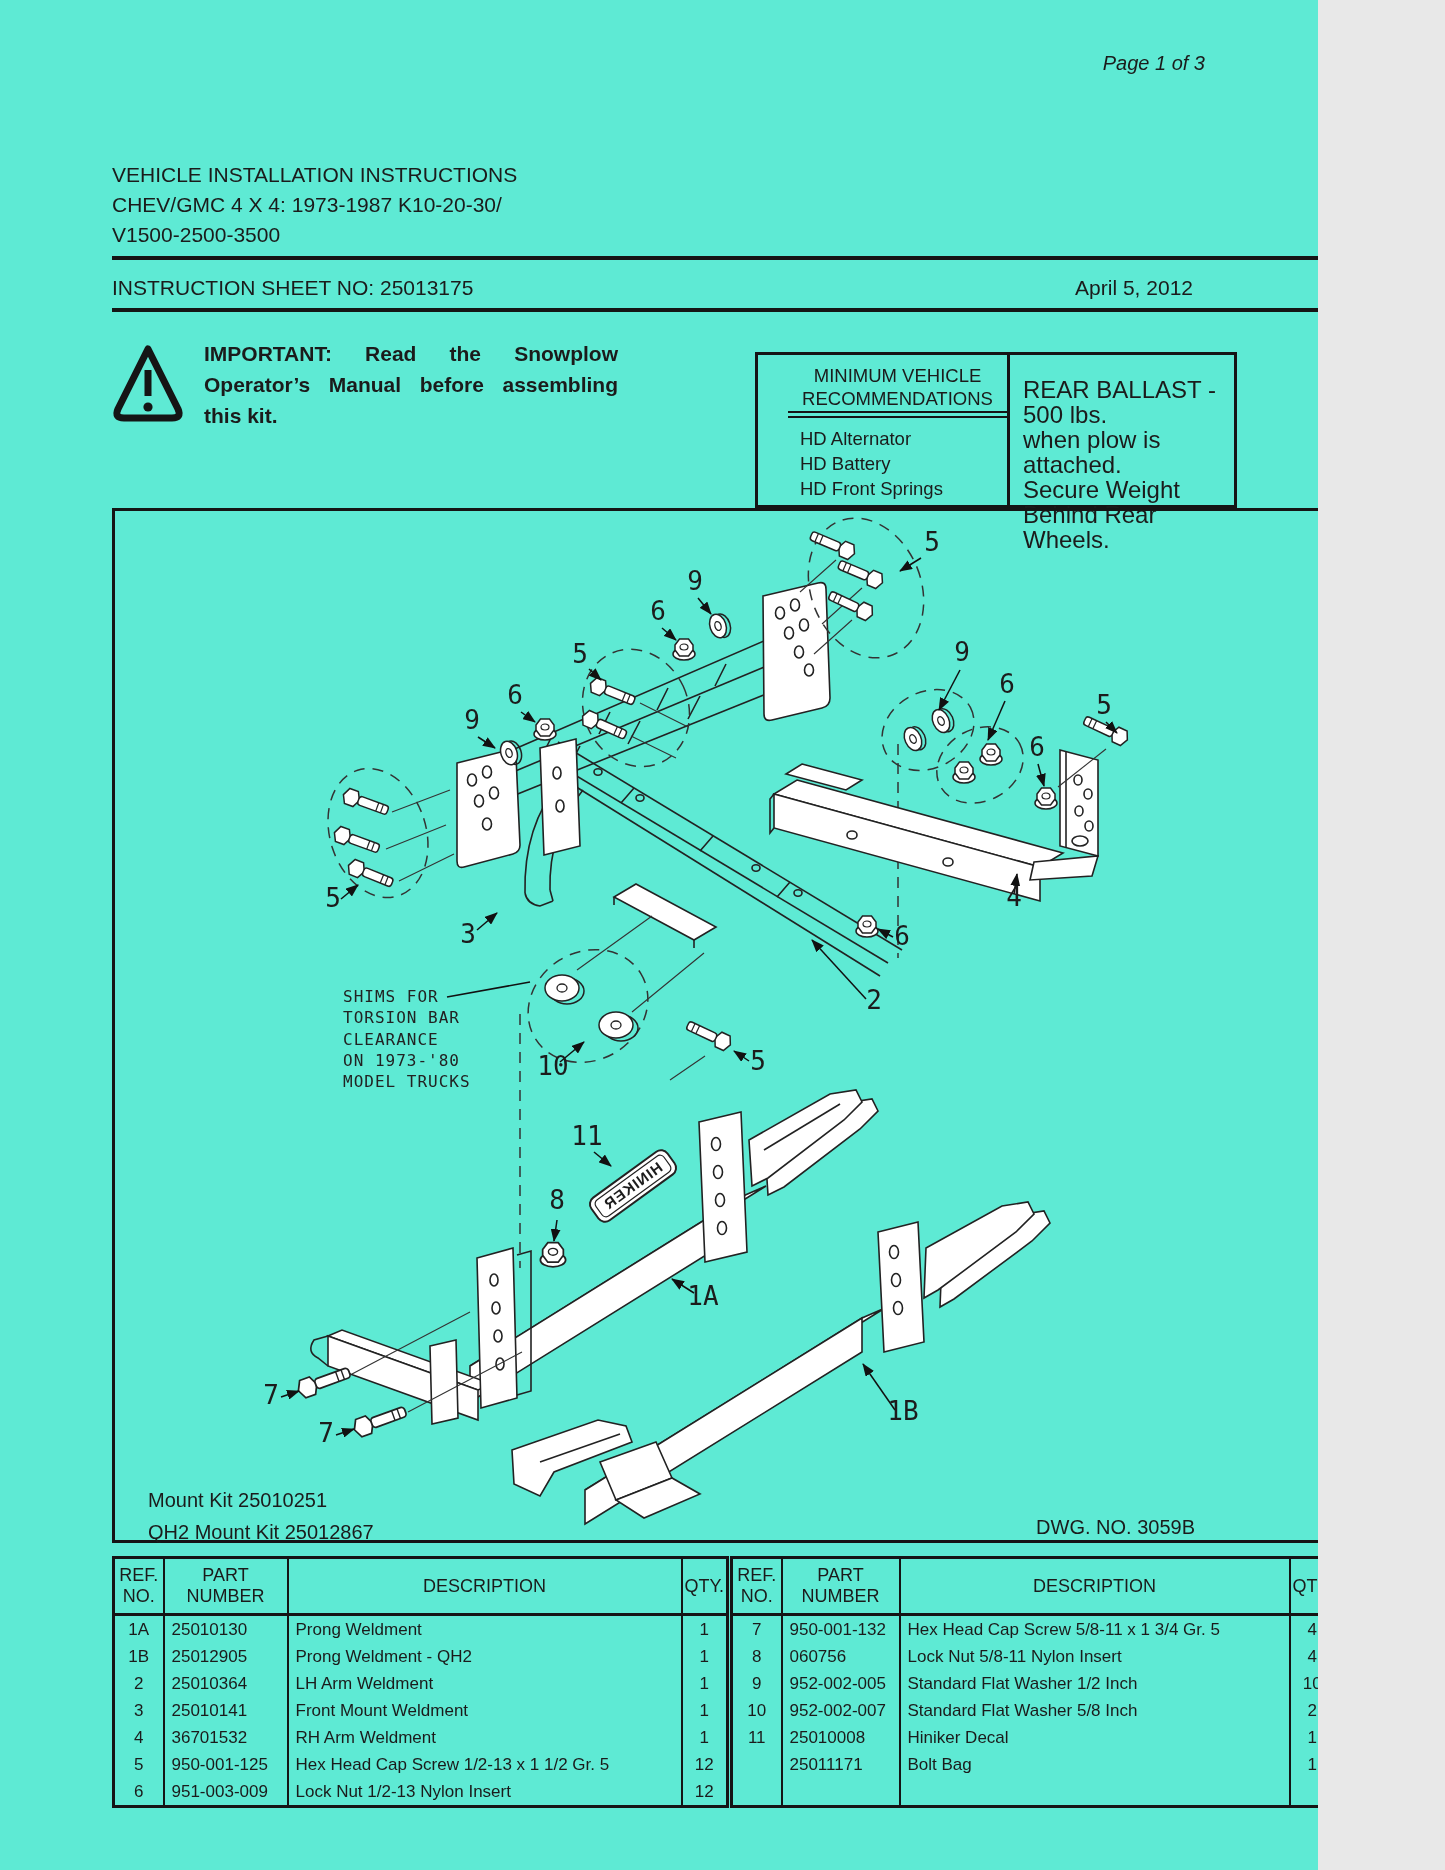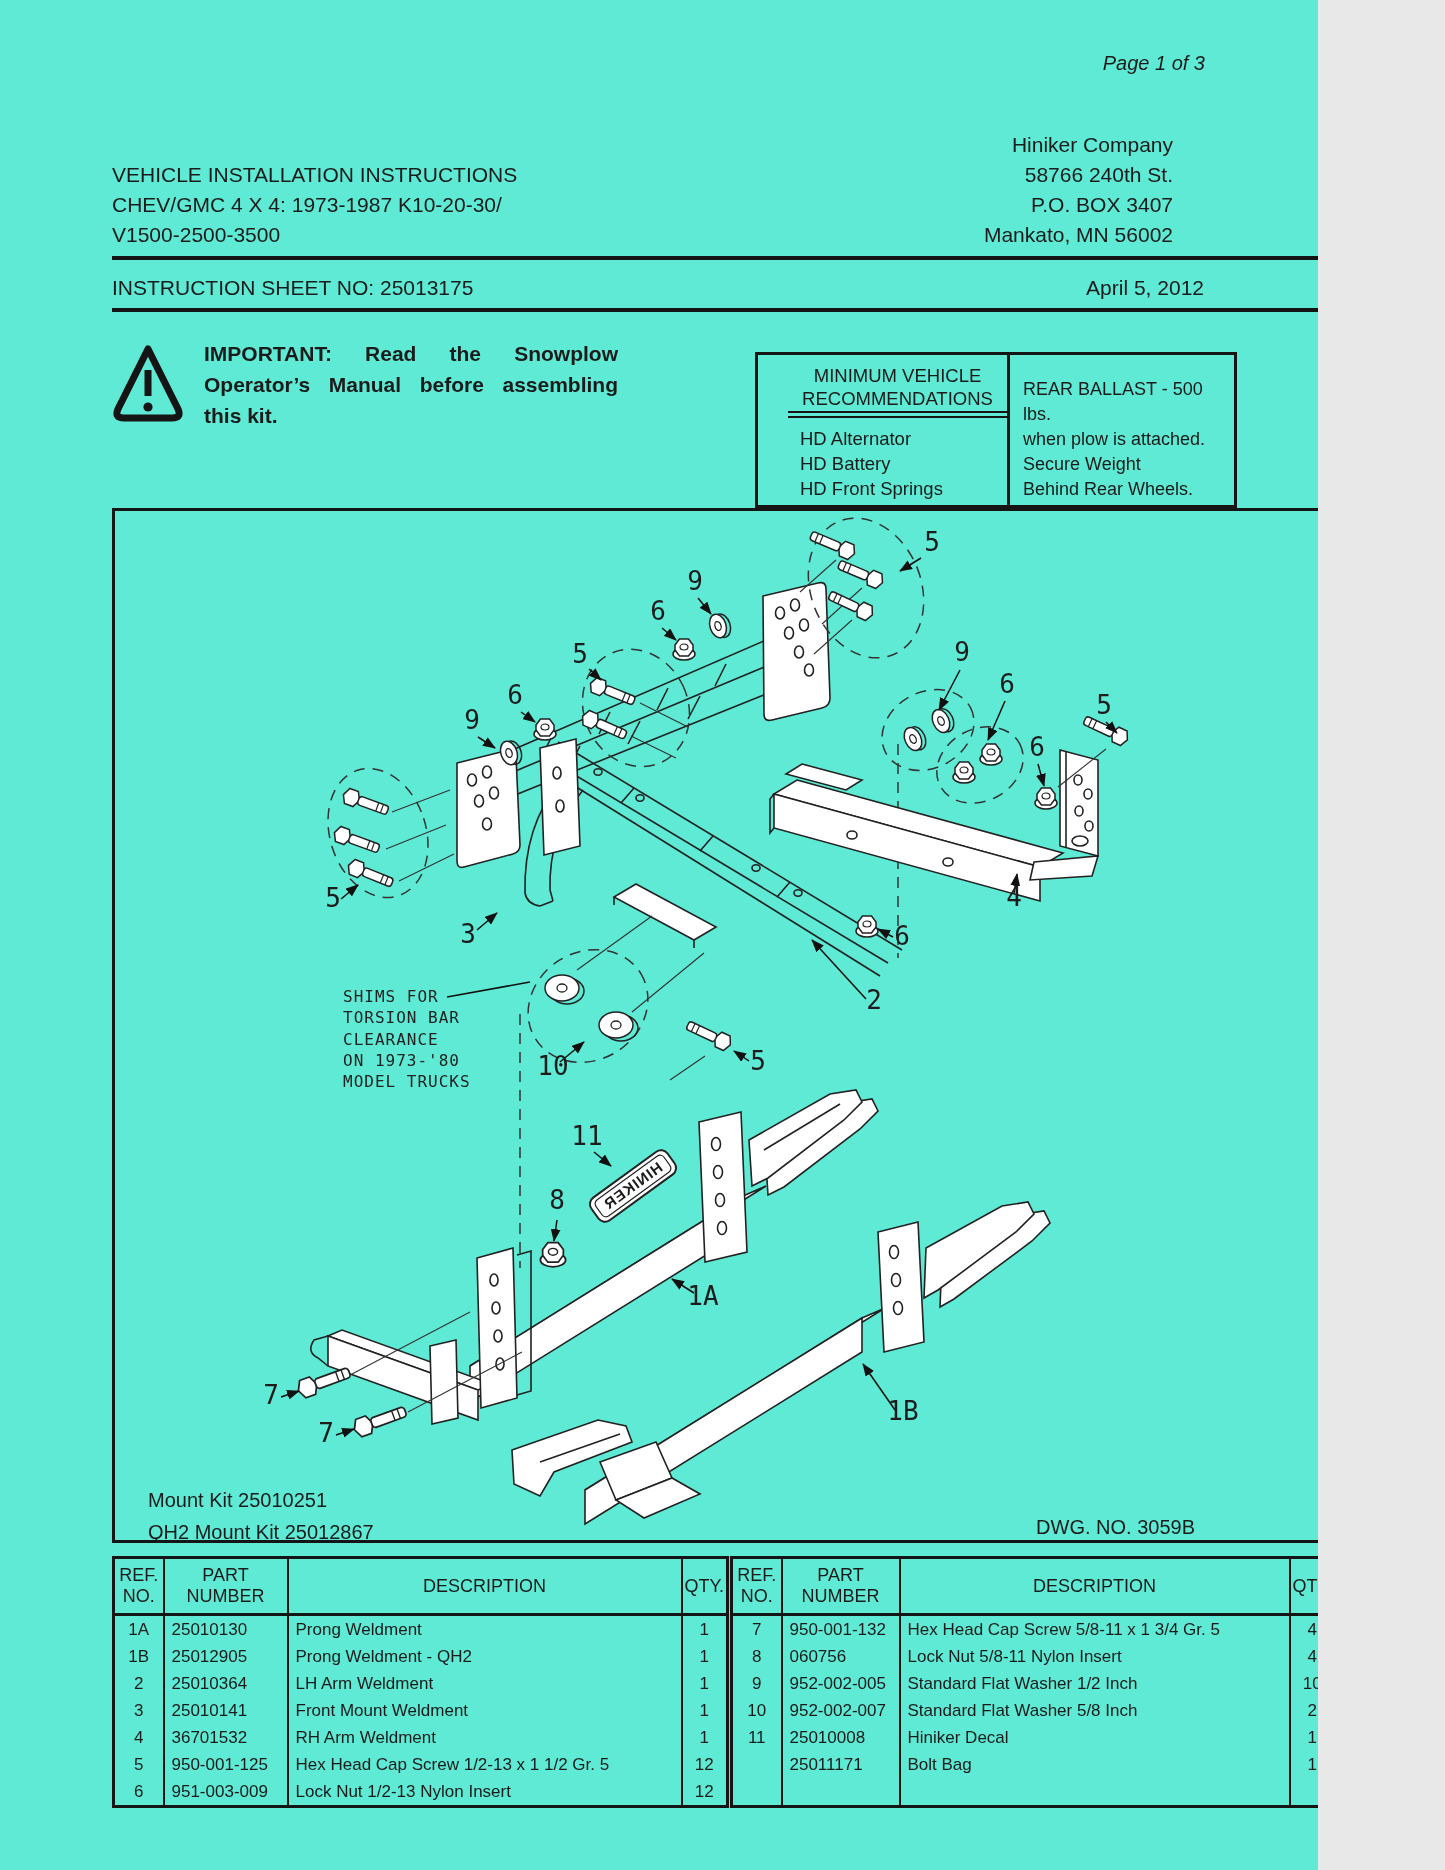--- a/index.html
+++ b/index.html
@@ -5,32 +5,32 @@
   html,body{margin:0;padding:0;background:#e8e8e8;}
   .page{position:relative;width:1318px;height:1870px;background:#5eead4;overflow:hidden;
         font-family:"Liberation Sans",sans-serif;color:#1b1b1b;}
   .abs{position:absolute;}
   
   .page-ind{top:52px;right:113px;font-size:20px;font-style:italic;}
   .title-block{left:112px;top:160px;font-size:21px;line-height:30px;}
   .company-block{top:130px;right:145px;font-size:21px;line-height:30px;text-align:right;}
   .rule{left:112px;width:1222px;height:4px;background:#151515;}
   .sheet-no{left:112px;top:276px;font-size:21px;}
-  .date{top:276px;right:114px;font-size:21px;text-align:center;}
+  .date{top:276px;right:125px;font-size:21px;text-align:center;}
   
   .warn{left:112px;top:340px;}
   .imp{left:204px;top:338px;width:414px;font-size:21px;font-weight:bold;line-height:31px;}
   .imp-line{text-align:justify;text-align-last:justify;}
   .imp-line.last{text-align-last:left;}
   
   .rec{left:755px;top:352px;width:482px;height:156px;border:3px solid #151515;box-sizing:border-box;display:flex;}
   .rec-left{width:252px;border-right:3px solid #151515;box-sizing:border-box;display:flex;flex-direction:column;padding-left:30px;}
   .rec-head{height:58px;border-bottom:2px solid #151515;text-align:center;font-size:18.5px;line-height:23px;padding-top:9px;box-sizing:border-box;}
   .rec-items{border-top:2px solid #151515;margin-top:3px;flex:1;padding:8px 0 0 12px;font-size:18.5px;line-height:25px;}
-  .rec-right{flex:1;padding:22px 0 16px 13px;font-size:18px;line-height:25px;}
+  .rec-right{flex:1;padding:22px 0 16px 13px;font-size:24px;line-height:25px;}
   
   .draw-box{left:112px;top:508px;width:1222px;height:1035px;border:3px solid #151515;box-sizing:border-box;}
   .draw-svg{position:absolute;left:0;top:0;}
   .shims-note{left:343px;top:986px;font-family:"DejaVu Sans Mono",monospace;font-size:16px;line-height:21.3px;letter-spacing:1px;color:#222;}
   .mount-kit{left:148px;top:1484px;font-size:20px;line-height:32px;}
   .dwg-no{top:1516px;right:123px;font-size:20px;}
   
   .dlabel{font-family:"DejaVu Sans Mono",monospace;font-size:26px;fill:#1c1c1c;text-anchor:middle;}
   .decaltext{font-family:"Liberation Sans",sans-serif;font-size:15px;font-weight:bold;fill:#1c1c1c;text-anchor:middle;letter-spacing:1px;}
   .ln{stroke:#222;stroke-width:1.6;fill:none;}
@@ -54,26 +54,20 @@
 <div class="page">
 
   <div class="abs page-ind">Page  1 of 3</div>
 
   <div class="abs title-block">
     <div>VEHICLE INSTALLATION INSTRUCTIONS</div>
     <div>CHEV/GMC 4 X 4: 1973-1987 K10-20-30/</div>
     <div>V1500-2500-3500</div>
   </div>
 
-  <div class="abs company-block">
-    <div>Hiniker Company</div>
-    <div>58766 240th St.</div>
-    <div>P.O. BOX 3407</div>
-    <div>Mankato, MN 56002</div>
-  </div>
 
   <div class="abs rule" style="top:256px"></div>
   <div class="abs sheet-no">INSTRUCTION SHEET NO: 25013175</div>
   <div class="abs date">April 5, 2012</div>
   <div class="abs rule" style="top:308px"></div>
 
   <div class="abs warn">
     <svg width="72" height="86" viewBox="0 0 72 86">
       <path d="M36,9 L66,69 Q70,78 60,78 L12,78 Q2,78 6,69 Z" fill="none" stroke="#151515" stroke-width="7" stroke-linejoin="round"></path>
       <line x1="36" y1="30" x2="36" y2="56" stroke="#151515" stroke-width="7"></line>

